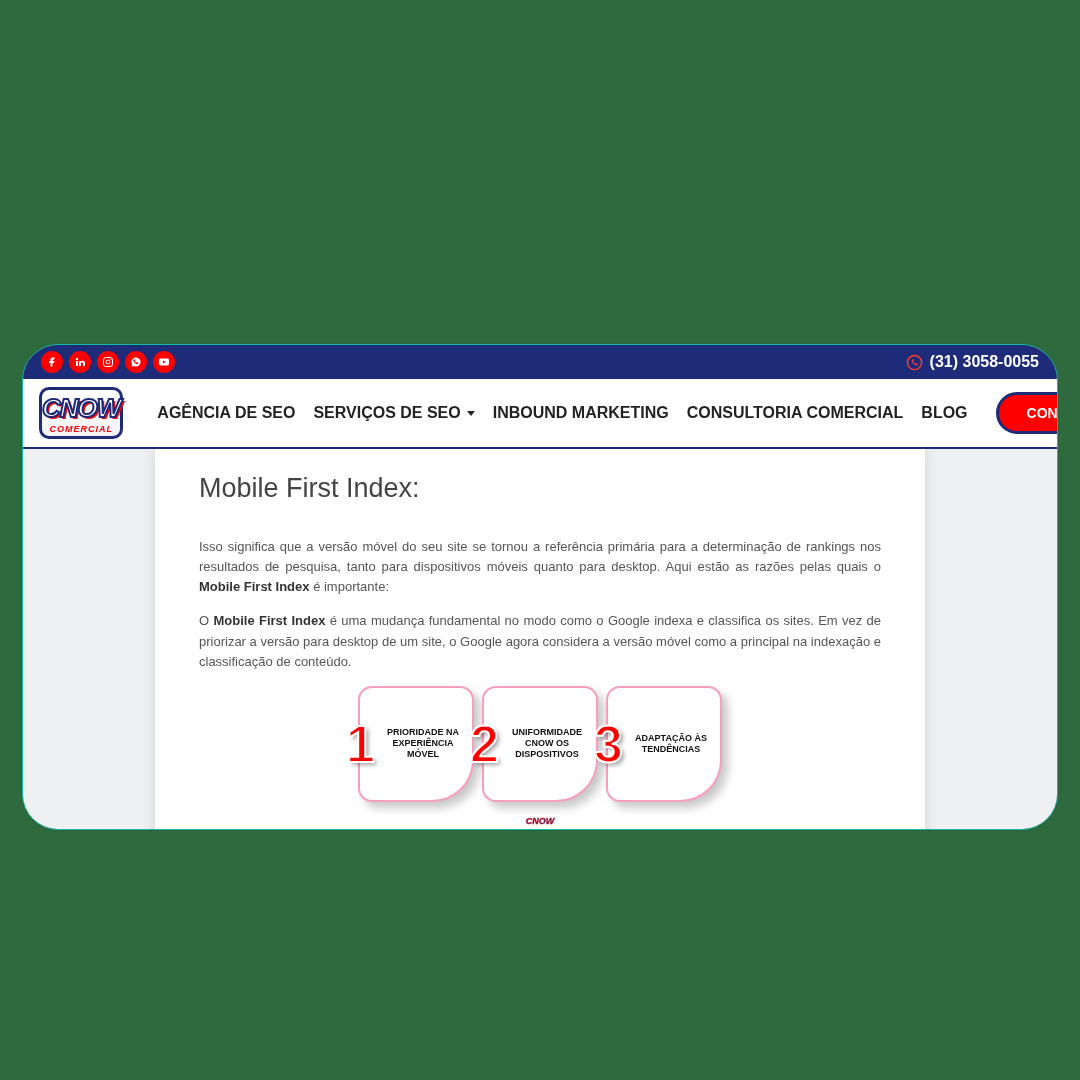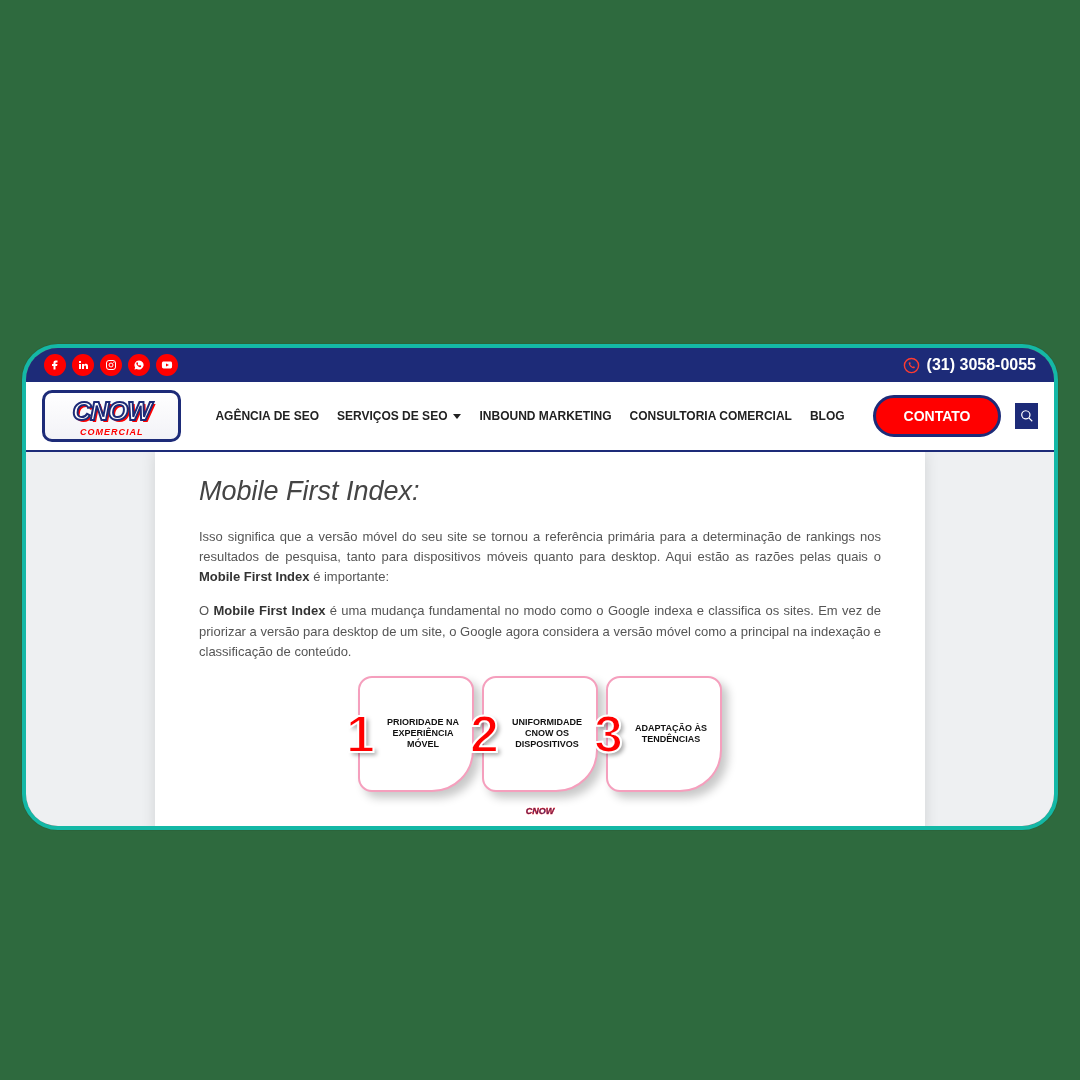--- a/index.html
+++ b/index.html
@@ -2,21 +2,21 @@
 <html><head>
 <meta charset="utf-8">
 <style>
 * { margin:0; padding:0; box-sizing:border-box; font-family: Arial, Helvetica, sans-serif; }
 body { background:#2e6a3e; width:1080px; height:1080px; position:relative; }
 
 .frame {
   position:absolute;
   left:22px; right:22px; top:344px; bottom:250px;
   background:#737373;
-  border:4px solid #14b8a6;
+  border:1px solid #14b8a6;
   border-radius:36px;
   overflow:hidden;
   box-shadow:0 0 0 1px rgba(0,0,0,.05);
 }
 
 
 .topbar {
   background:#1d2b78;
   color:#fff;
   display:flex;
@@ -60,21 +60,21 @@
   color:#fff;
   -webkit-text-stroke:2px #1d2b78;
   text-shadow:2px 2px 0 #ff0000;
   letter-spacing:-1px;
 }
 .logo .small {
   font-size:9px; font-weight:800; font-style:italic;
   color:#ff0000; letter-spacing:1px;
 }
 .nav { display:flex; gap:18px; align-items:center; margin-left:20px; }
-.nav-item { font-size:12px; font-weight:800; color:#222; white-space:nowrap; display:flex; align-items:center; gap:4px; }
+.nav-item { font-size:16px; font-weight:800; color:#222; white-space:nowrap; display:flex; align-items:center; gap:4px; }
 .nav-item.drop::after {
   content:""; display:inline-block; width:0;height:0;
   border-left:4px solid transparent; border-right:4px solid transparent;
   border-top:5px solid #222; margin-left:2px;
 }
 .spacer { flex:1; }
 .btn-contato {
   background:#ff0000; color:#fff; font-weight:800; font-size:14px;
   padding:10px 28px; border-radius:24px;
   border:3px solid #1d2b78;
@@ -85,21 +85,21 @@
 }
 .search-box svg { width:14px; height:14px; fill:#fff; }
 
 
 .content-outer { background:#eef0f2; padding:0 0 40px; height:calc(100% - 100px); overflow:hidden; }
 .content-card {
   background:#fff; margin:0 auto; width:770px;
   box-shadow:0 0 14px rgba(0,0,0,.12);
   padding:24px 44px 18px;
 }
-.page-heading { font-size:27px; color:#444; font-weight:500; margin-bottom:20px;font-style:italic; }
+.page-heading { font-size:27px; color:#444; font-weight:500; margin-bottom:33px; }
 .para { font-size:13px; color:#555; line-height:1.55; text-align:justify; margin-bottom:14px; }
 .para b { color:#333; }
 
 .steps { display:flex; justify-content:center; gap:8px; margin-top:8px; position:relative; }
 .step {
   width:116px; height:116px; border:2px solid #f59fbd; border-radius:14px 14px 42px 14px;
   background:#fff; position:relative;
   box-shadow:6px 6px 10px rgba(0,0,0,.22);
   display:flex; align-items:center; justify-content:center;
   padding:12px 10px 12px 24px;

